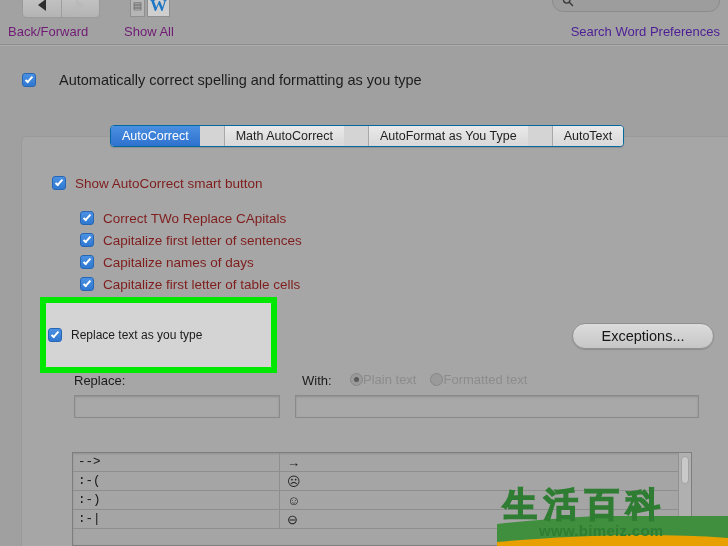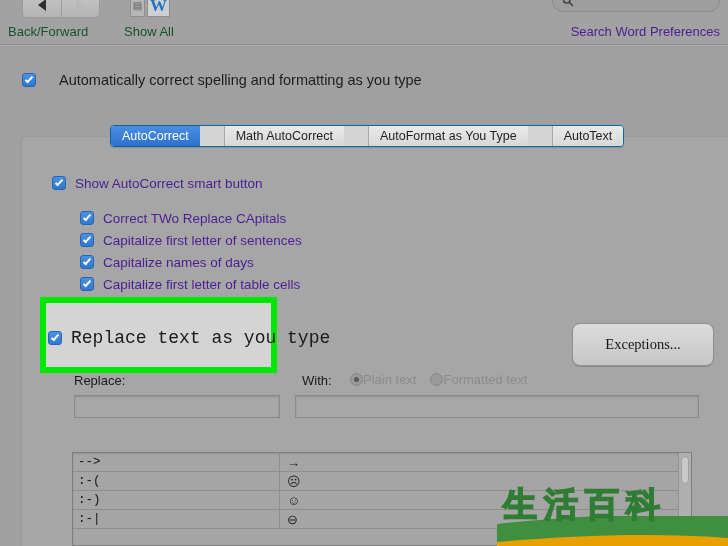--- a/index.html
+++ b/index.html
@@ -64,21 +64,21 @@
   }
   .tri-right {
     width: 0; height: 0;
     border-top: 6px solid transparent;
     border-bottom: 6px solid transparent;
     border-left: 8px solid #b9b9b9;
   }
   .toolbar-label {
     position: absolute;
     font-size: 13px;
-    color: #14532d;
+    color: #701a75;
     white-space: nowrap;
   }
   .lbl-backforward { left: 8px; top: 24px; }
   .lbl-showall     { left: 124px; top: 24px; }
 
   .showall-icon {
     position: absolute;
     left: 130px; top: -7px;
     width: 40px; height: 25px;
     display: flex;
@@ -209,21 +209,21 @@
     flex-direction: column;
   }
   .opt-row {
     display: flex;
     align-items: center;
     gap: 9px;
     height: 22px;
   }
   .opt-row .txt {
     font-size: 13.5px;
-    color: #4c1d95;
+    color: #7f1d1d;
     white-space: nowrap;
   }
   .opt-row.indent { margin-left: 28px; }
 
   
   .highlight {
     position: absolute;
     left: 40px; top: 297px;
     width: 237px; height: 76px;
     border: 6px solid #00e800;
@@ -233,42 +233,40 @@
   }
   .replace-row {
     position: absolute;
     left: 48px; top: 328px;
     display: flex;
     align-items: center;
     gap: 9px;
     z-index: 9;
   }
   .replace-row .txt {
-    font-size: 18px;
+    font-size: 12px;
     color: #1b1b1b;
     white-space: nowrap;
-    font-family: Liberation Mono, monospace;
   }
 
   
   .exceptions-btn {
     position: absolute;
     left: 572px; top: 323px;
-    width: 142px; height: 43px;
-    border-radius: 8px;
+    width: 142px; height: 26px;
+    border-radius: 13px;
     border: 1px solid #909090;
     background: linear-gradient(#dcdcdc, #c6c6c6);
     box-sizing: border-box;
     display: flex;
     align-items: center;
     justify-content: center;
     font-size: 14.5px;
     color: #171717;
     box-shadow: 0 1px 1px rgba(0,0,0,0.15);
-    font-family: Liberation Serif, serif;
   }
 
   
   .fld-label {
     position: absolute;
     font-size: 13px;
     color: #1b1b1b;
     white-space: nowrap;
   }
   .lbl-replace { left: 74px; top: 373px; }
@@ -522,15 +520,16 @@
       <div class="scroll-thumb"></div>
     </div>
   </div>
 
   <div class="watermark">
     <svg class="wm-band" viewBox="0 0 231 30" preserveAspectRatio="none">
       <path d="M0 14 C70 2 150 2 231 0 L231 30 L0 30 Z" fill="#e8a000"></path>
       <path d="M0 8 C70 0 150 -2 231 -6 L231 22 C150 16 70 20 0 26 Z" fill="#3f8f3f"></path>
     </svg>
     <div class="wm-cn">生活百科</div>
+    <div class="wm-url">www.bimeiz.com</div>
   </div>
 
 </div>
 
 </body></html>

